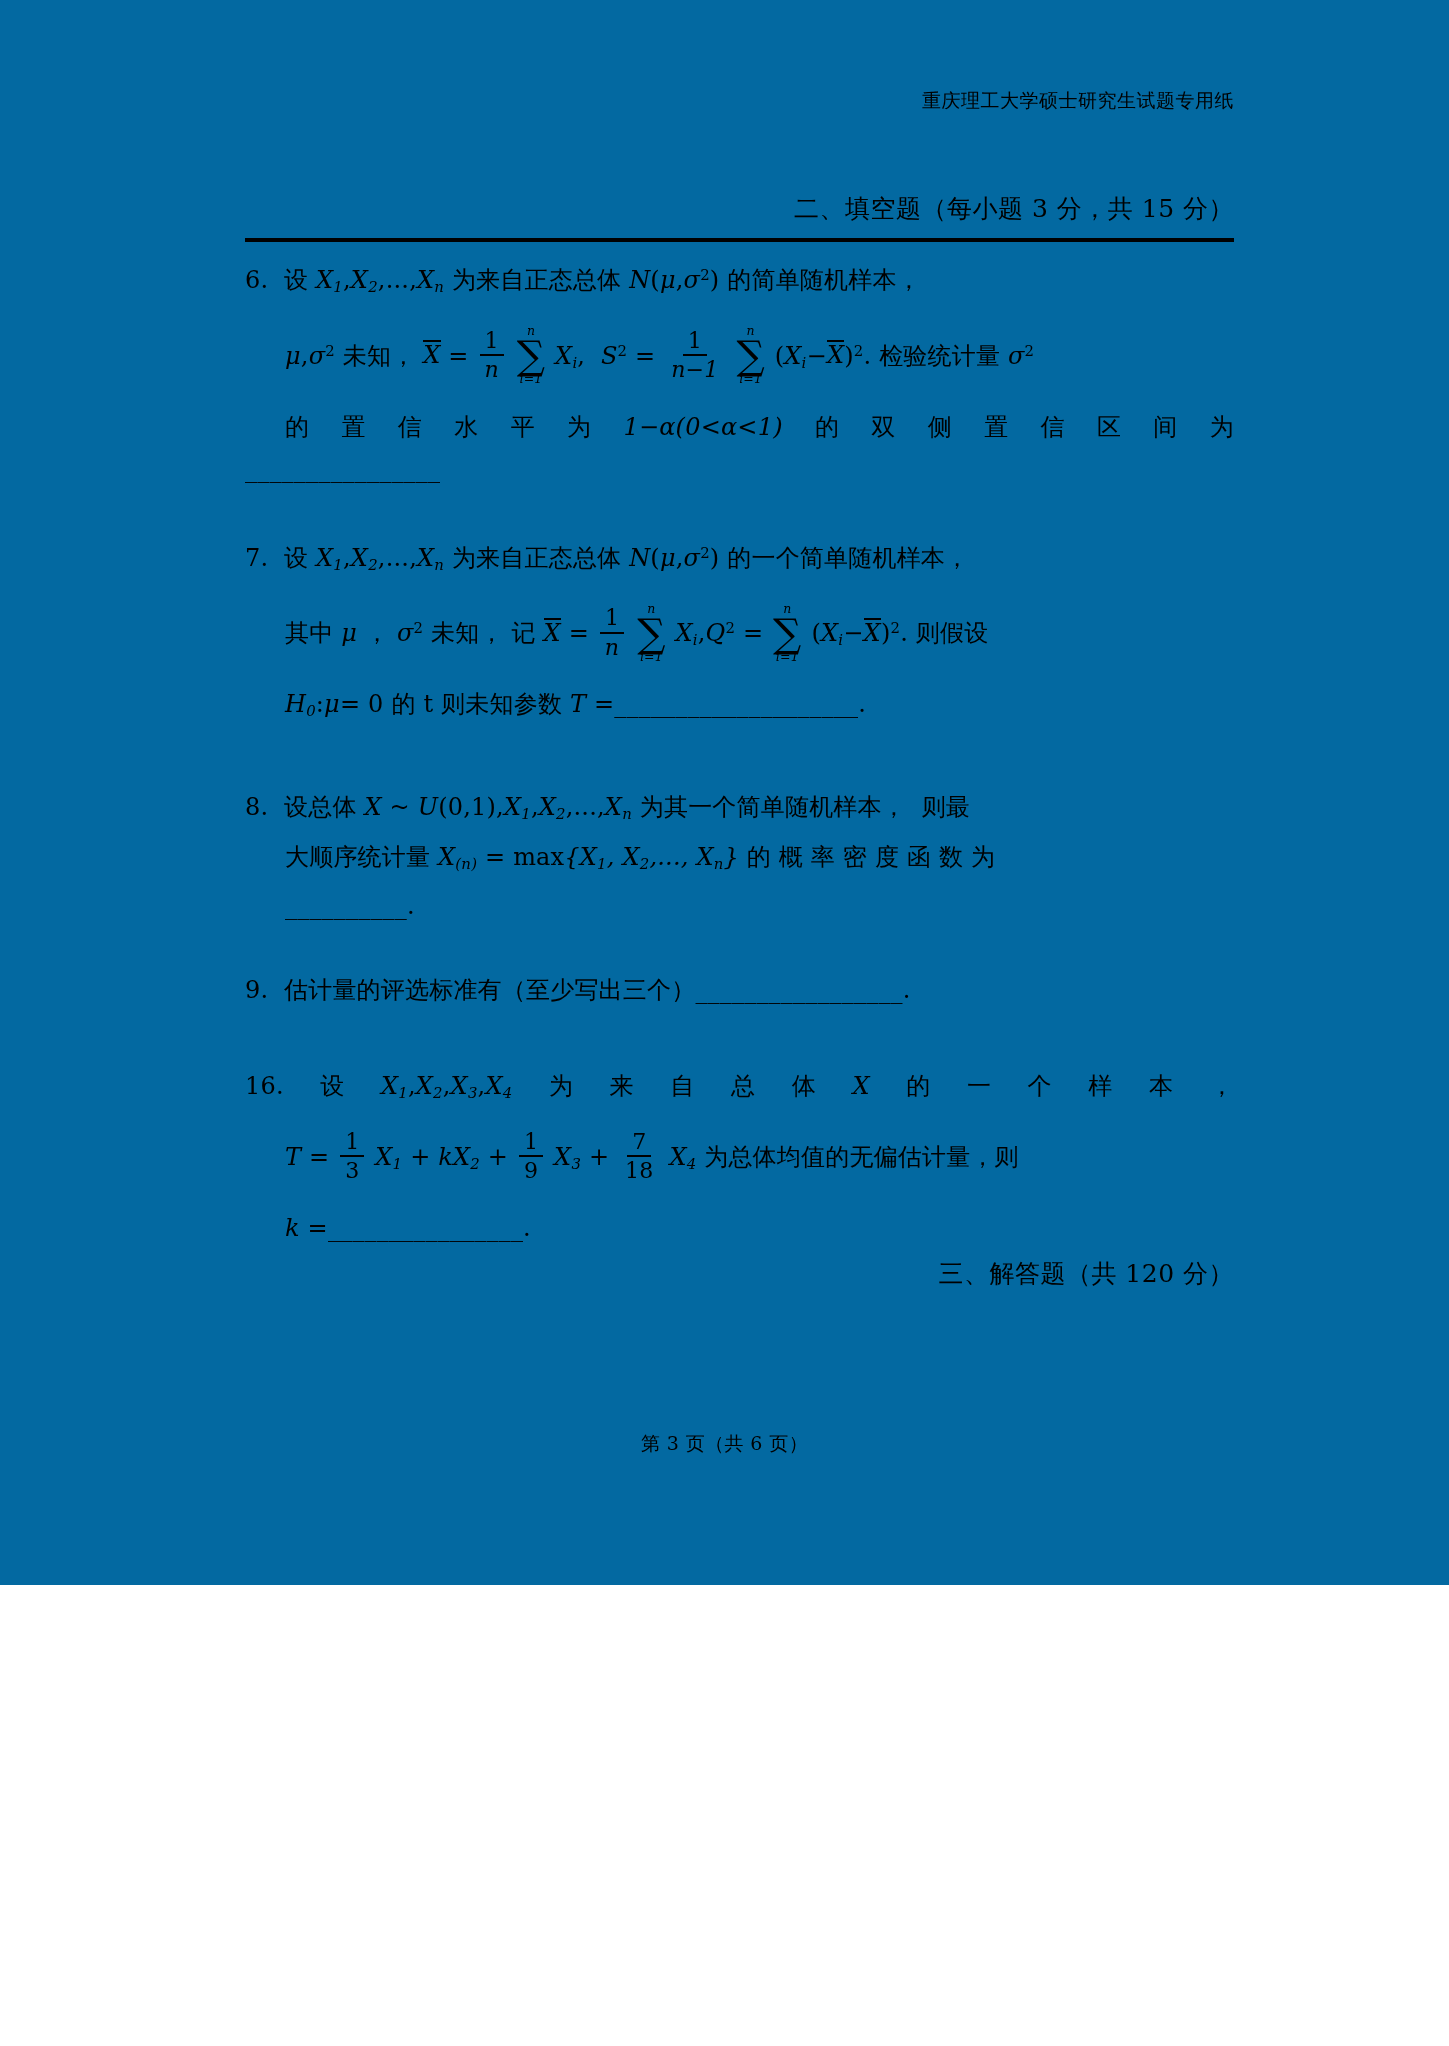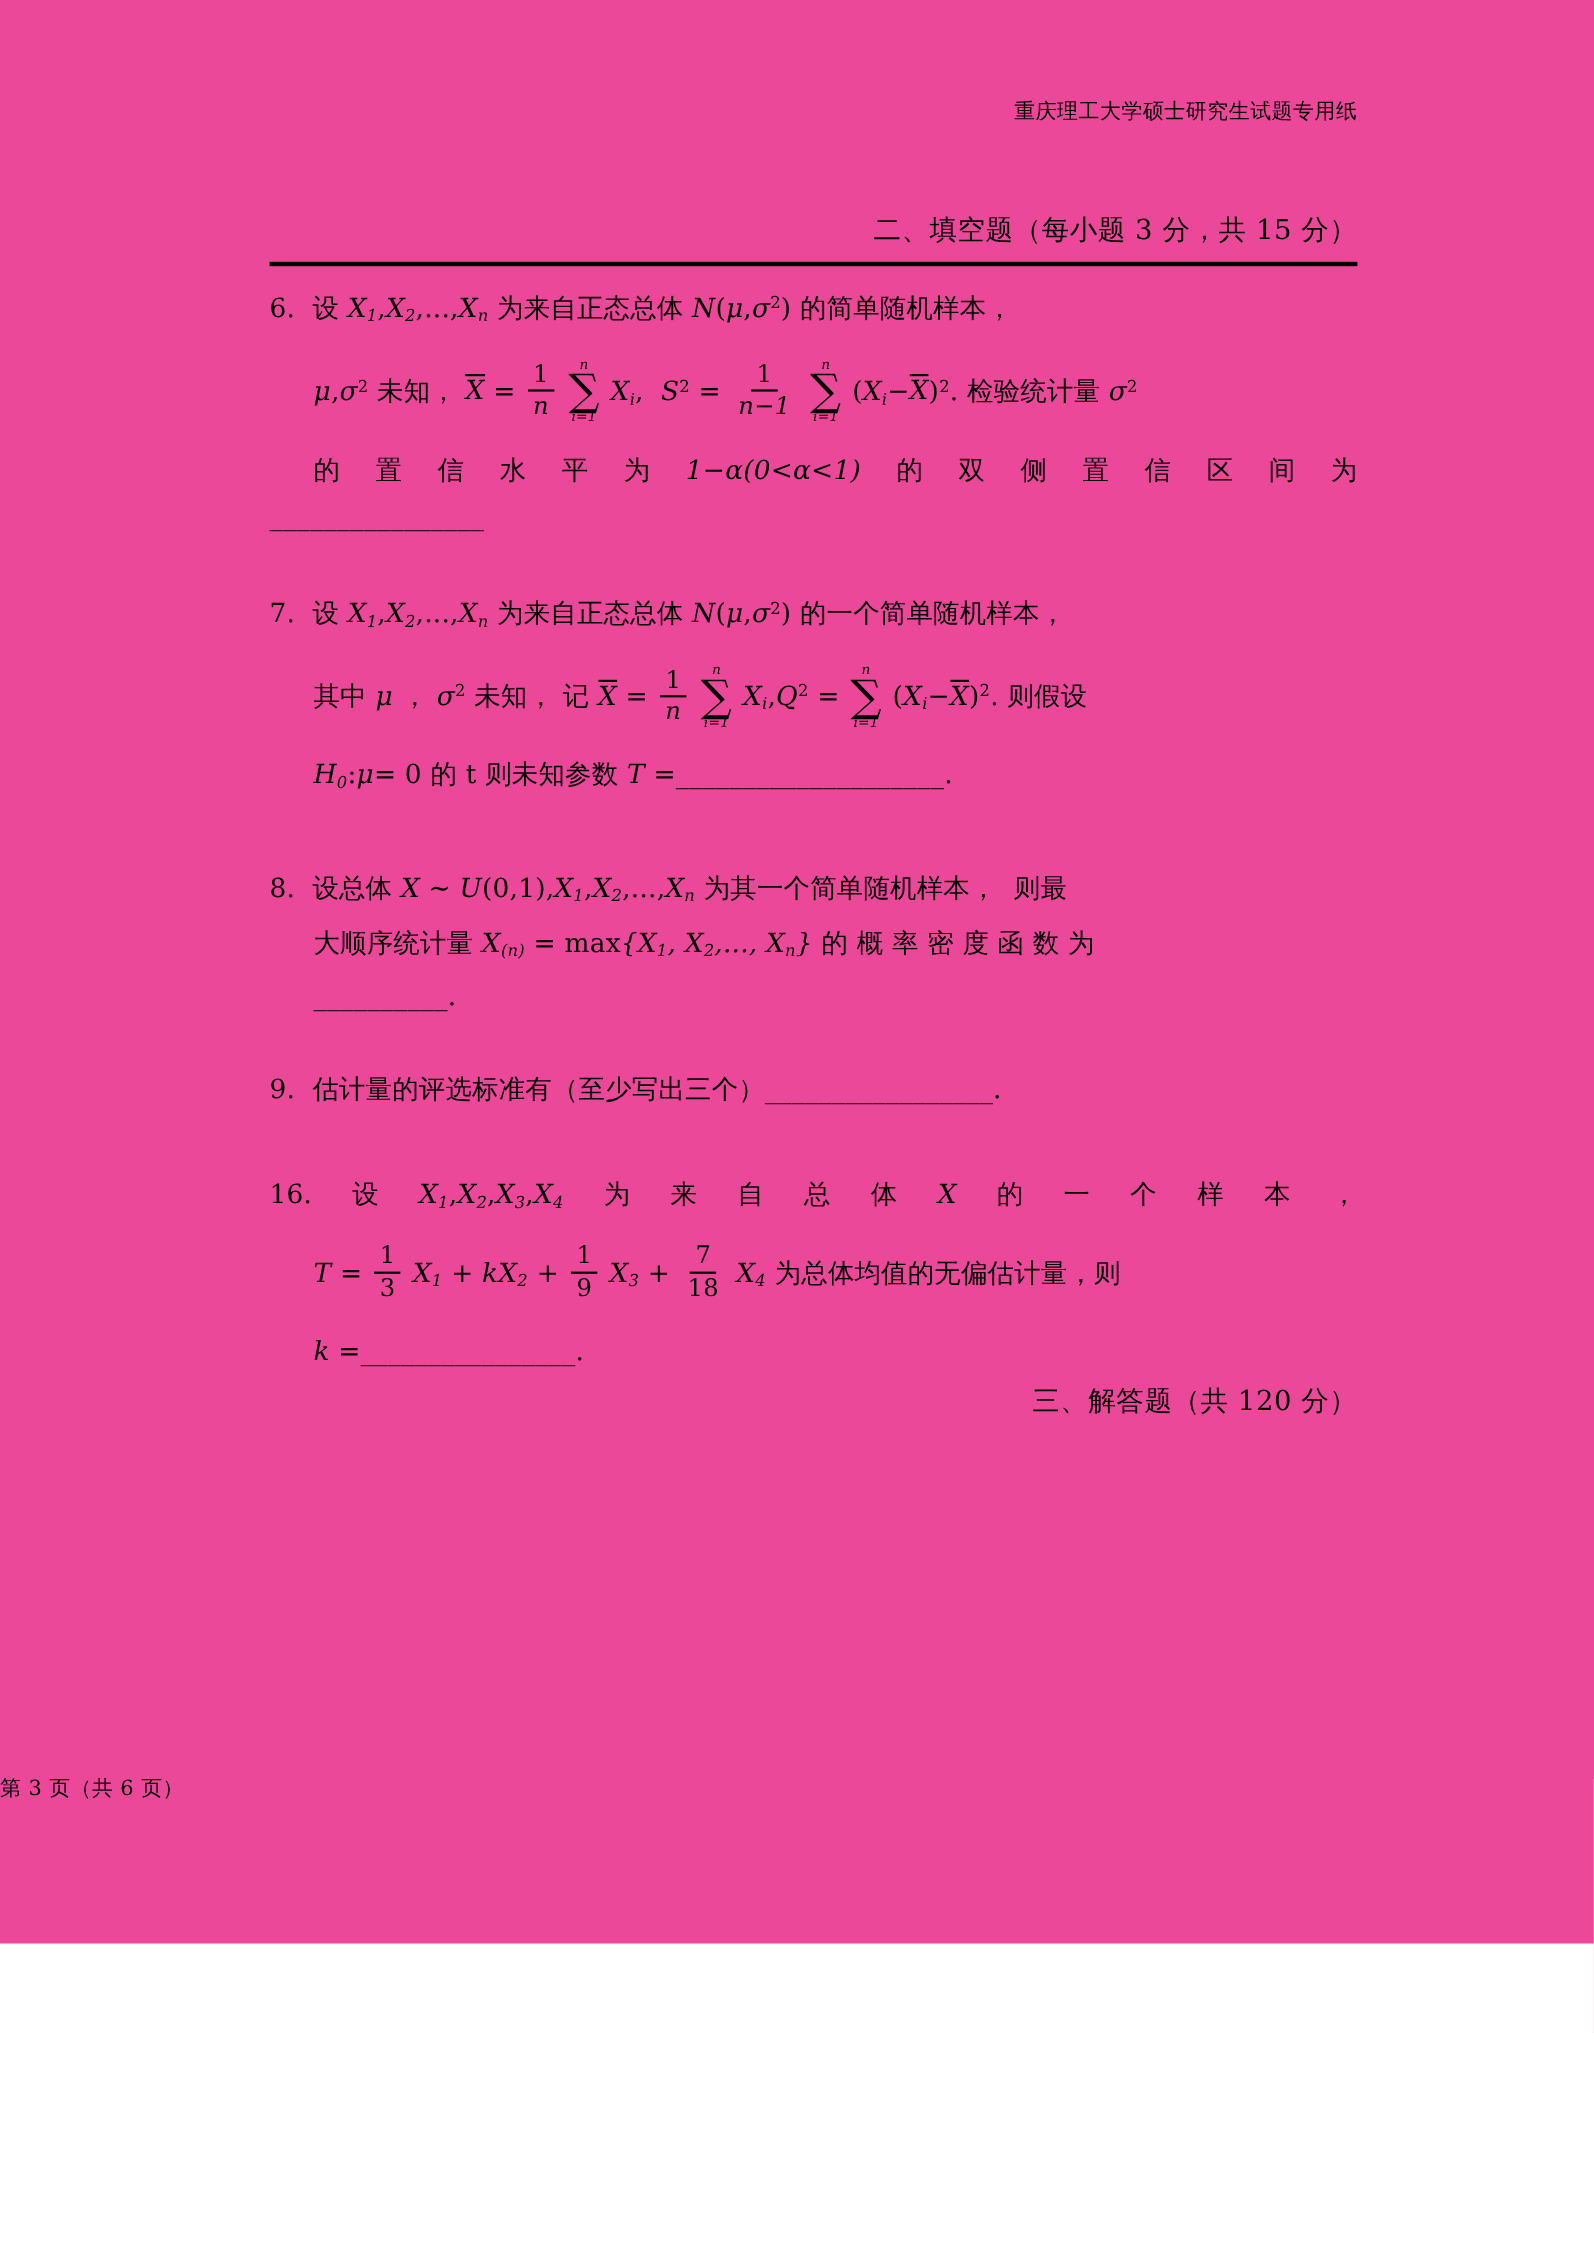--- a/index.html
+++ b/index.html
@@ -7,22 +7,22 @@
     padding: 0;
     background: #ffffff;
   }
   body {
     font-family: "DejaVu Serif", "Liberation Serif", serif;
     color: #000;
   }
   .page {
     position: relative;
     width: 1449px;
-    height: 1767px;
-    background: #ec4899;
+    height: 1585px;
+    background: #0369a1;
     overflow: hidden;
     box-sizing: border-box;
   }
 
   
   .header-zone {
     position: absolute;
     left: 0; right: 0;
     top: 88px;
     height: 70px;
@@ -141,21 +141,21 @@
     font-size: 1.65em;
     line-height: 0.86;
     font-family: "DejaVu Serif", serif;
   }
 
   
   .footer {
     position: absolute;
     left: 0; right: 0;
     bottom: 128px;
-    text-align: left;
+    text-align: center;
     font-size: 19px;
     letter-spacing: 0.4px;
   }
 </style>
 </head>
 <body>
 
 <div class="page">
 
   <div class="header-zone">

